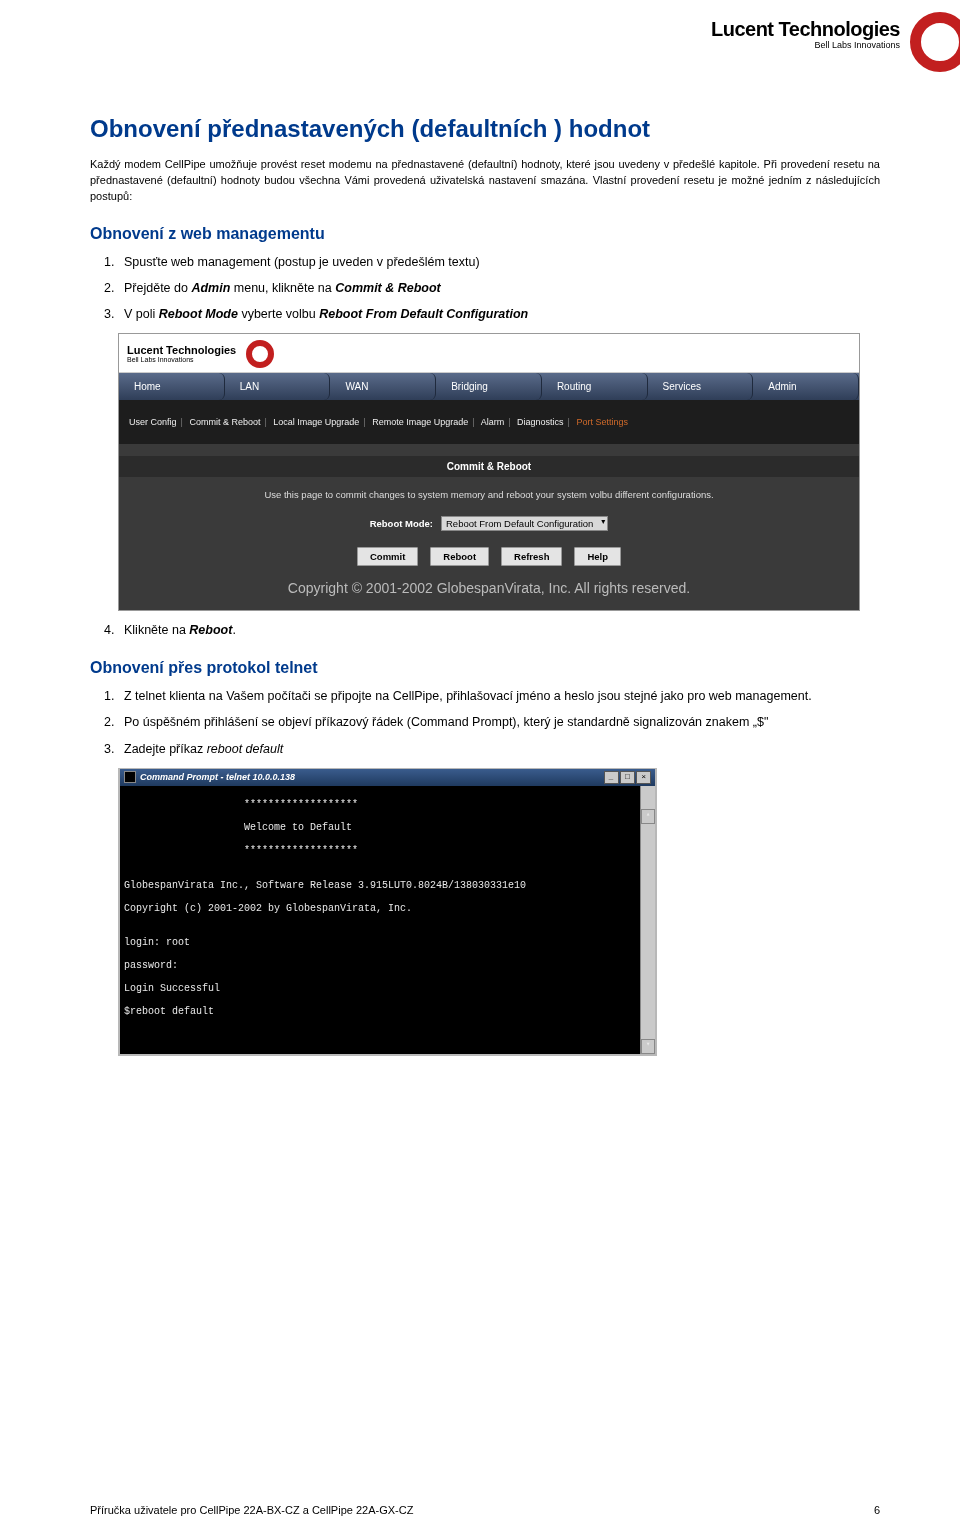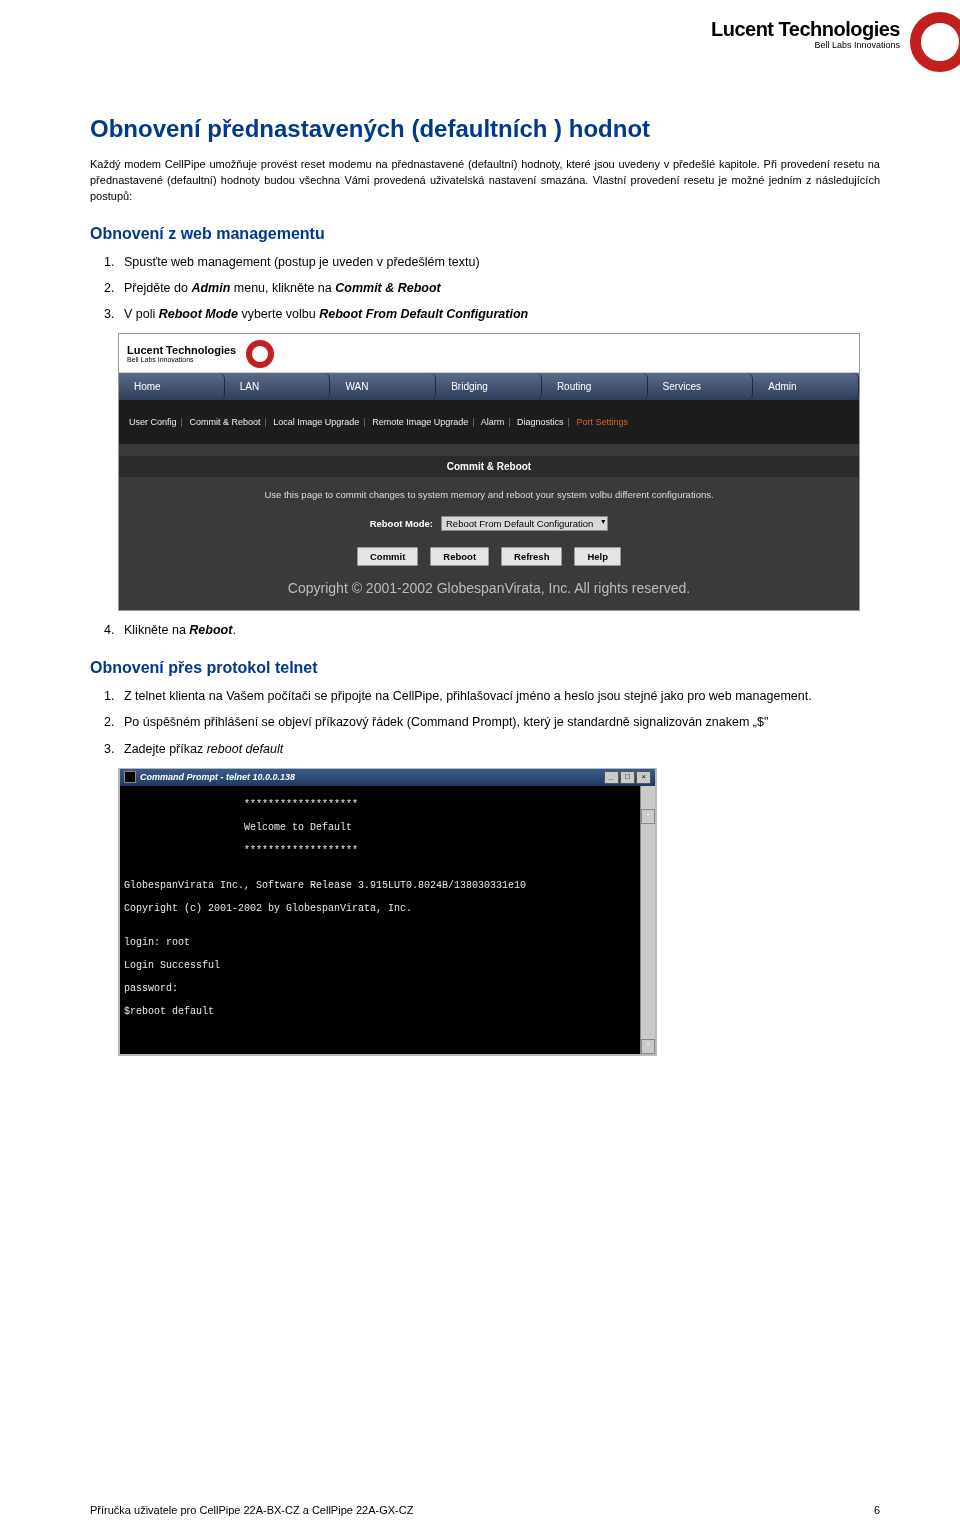--- a/index.html
+++ b/index.html
@@ -313,22 +313,22 @@
     </div>
     <div class="term-body">
 <div class="line">                    *******************</div>
 <div class="line">                    Welcome to Default</div>
 <div class="line">                    *******************</div>
 <div class="line"></div>
 <div class="line">GlobespanVirata Inc., Software Release 3.915LUT0.8024B/138030331e10</div>
 <div class="line">Copyright (c) 2001-2002 by GlobespanVirata, Inc.</div>
 <div class="line"></div>
 <div class="line">login: root</div>
+<div class="line">password:</div>
 <div class="line">Login Successful</div>
-<div class="line">password:</div>
 <div class="line">$reboot default</div>
       <div class="term-scroll">
         <div class="arrow">▴</div>
         <div style="position:absolute;bottom:0;left:0;right:0" class="arrow">▾</div>
       </div>
     </div>
   </div>
 
   <div class="footer">
     <span>Příručka uživatele pro CellPipe 22A-BX-CZ a CellPipe 22A-GX-CZ</span>

